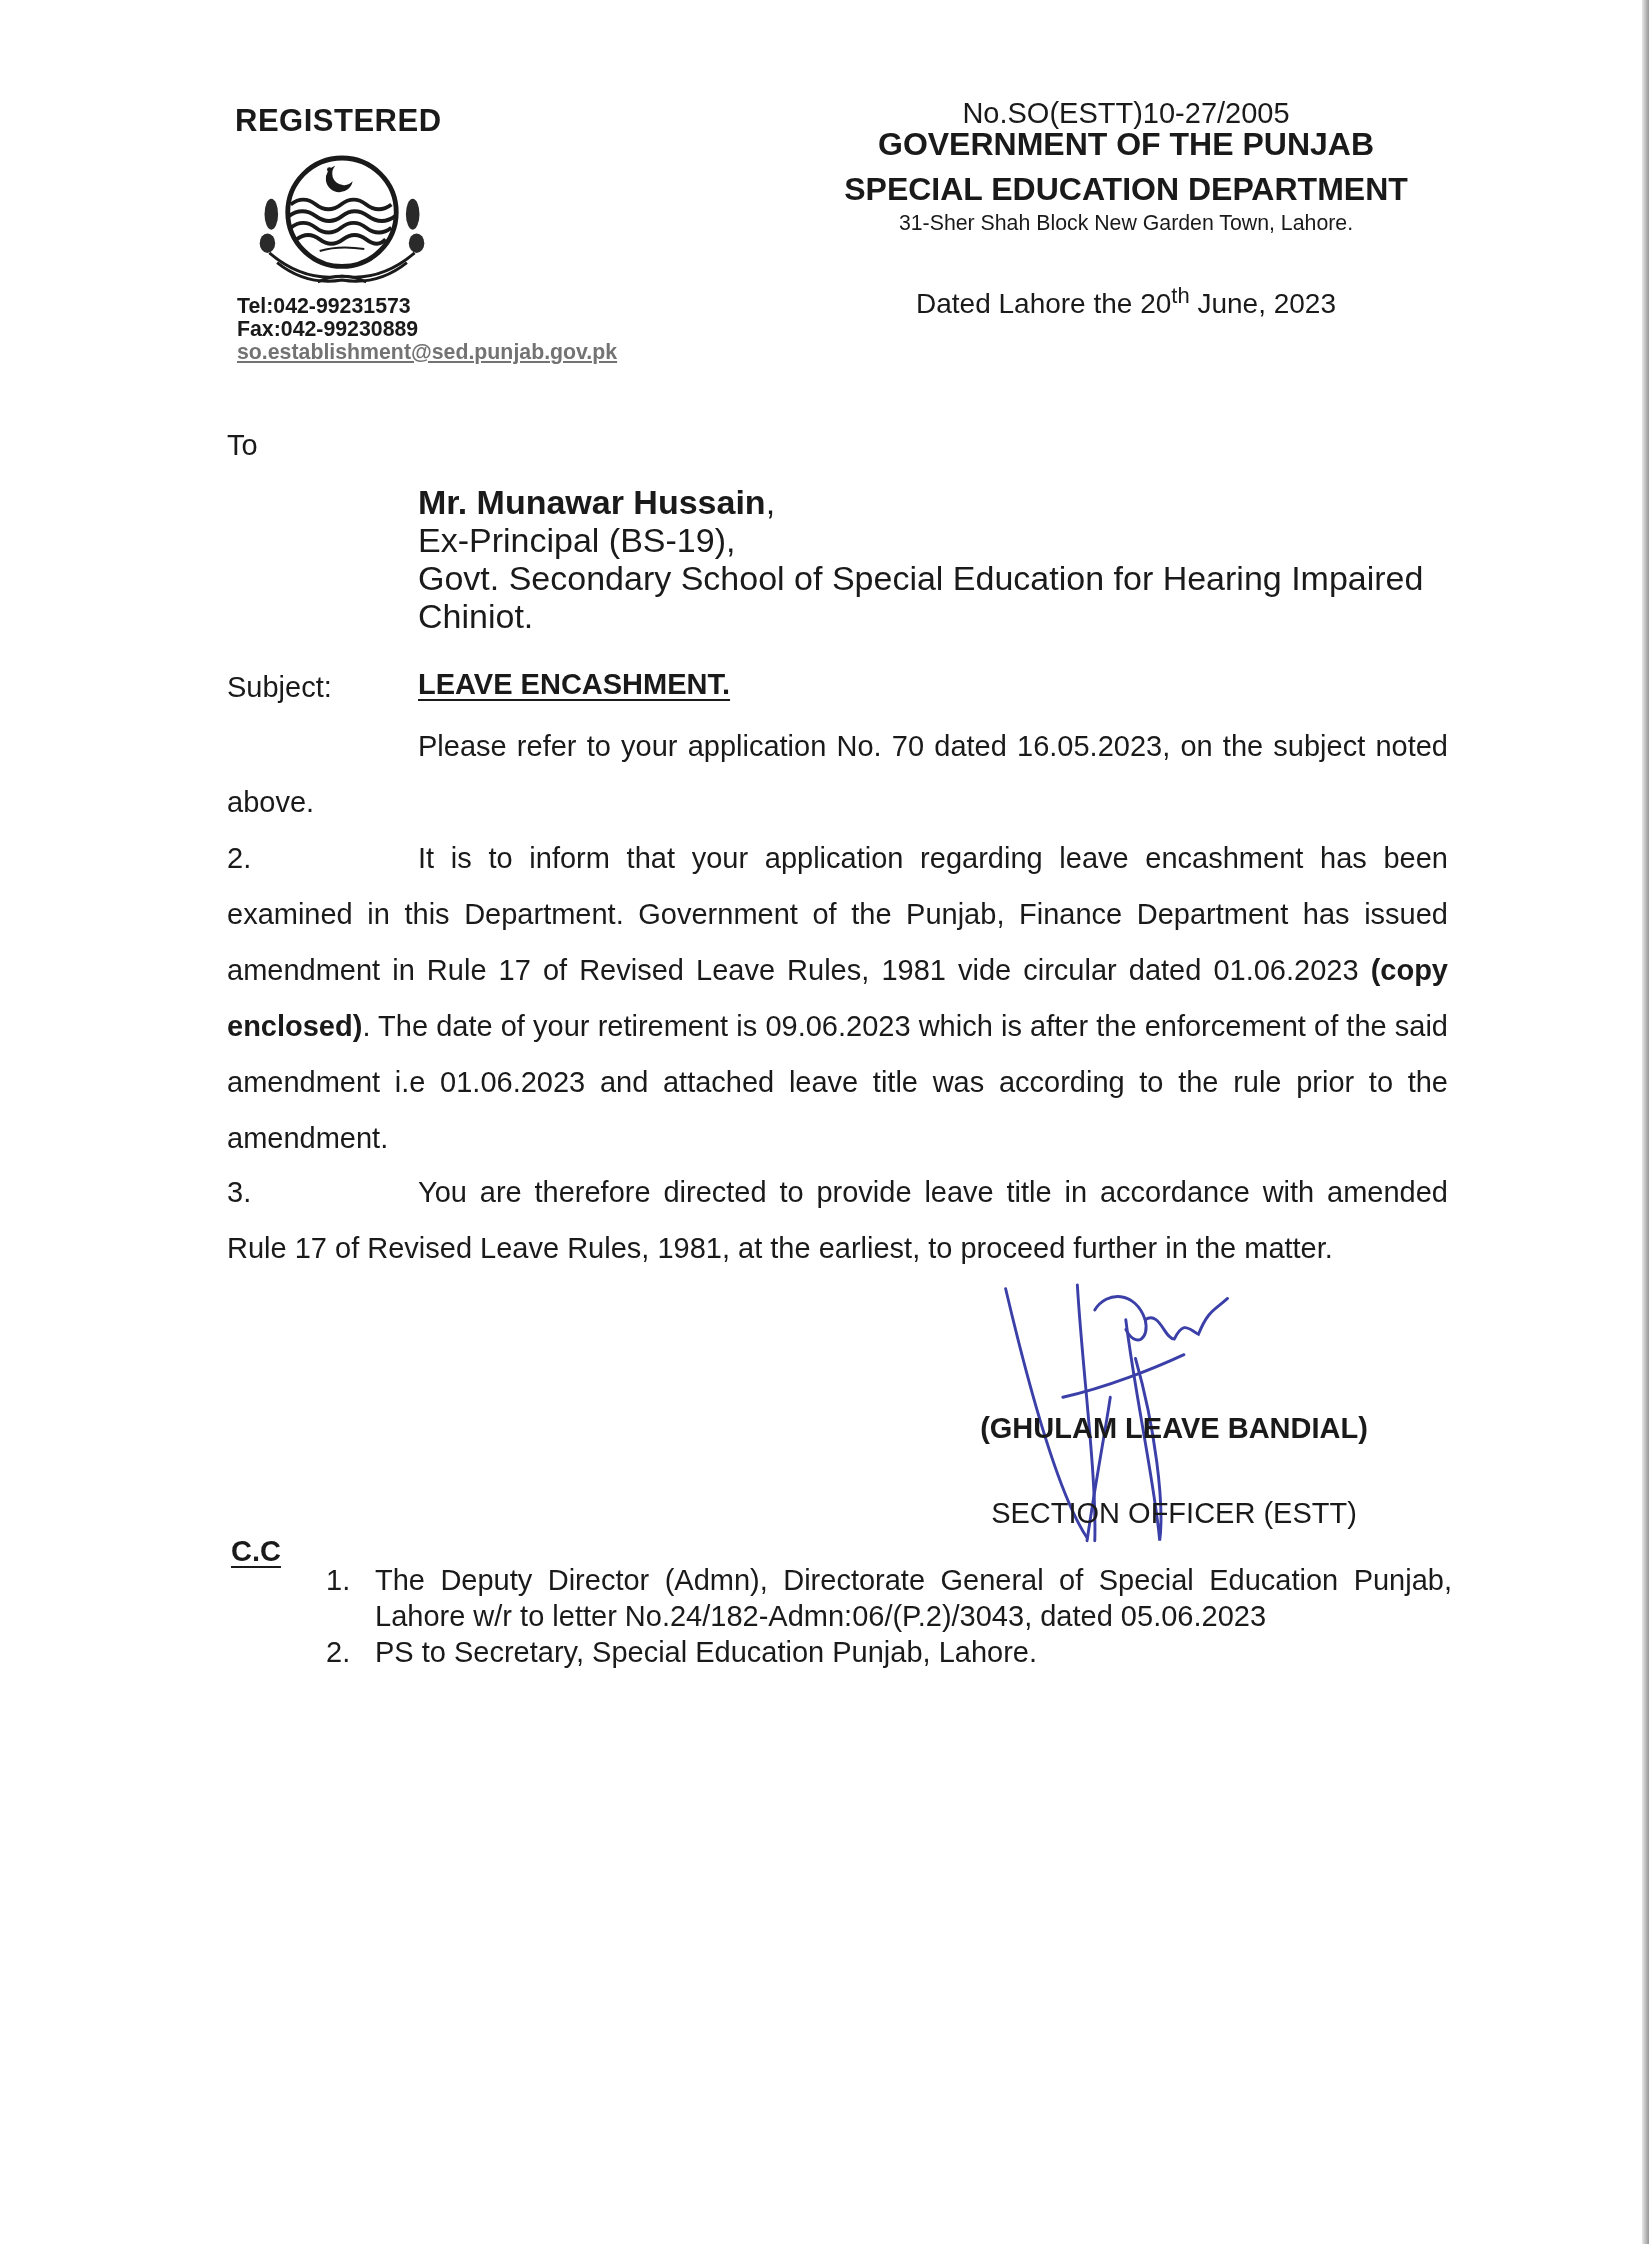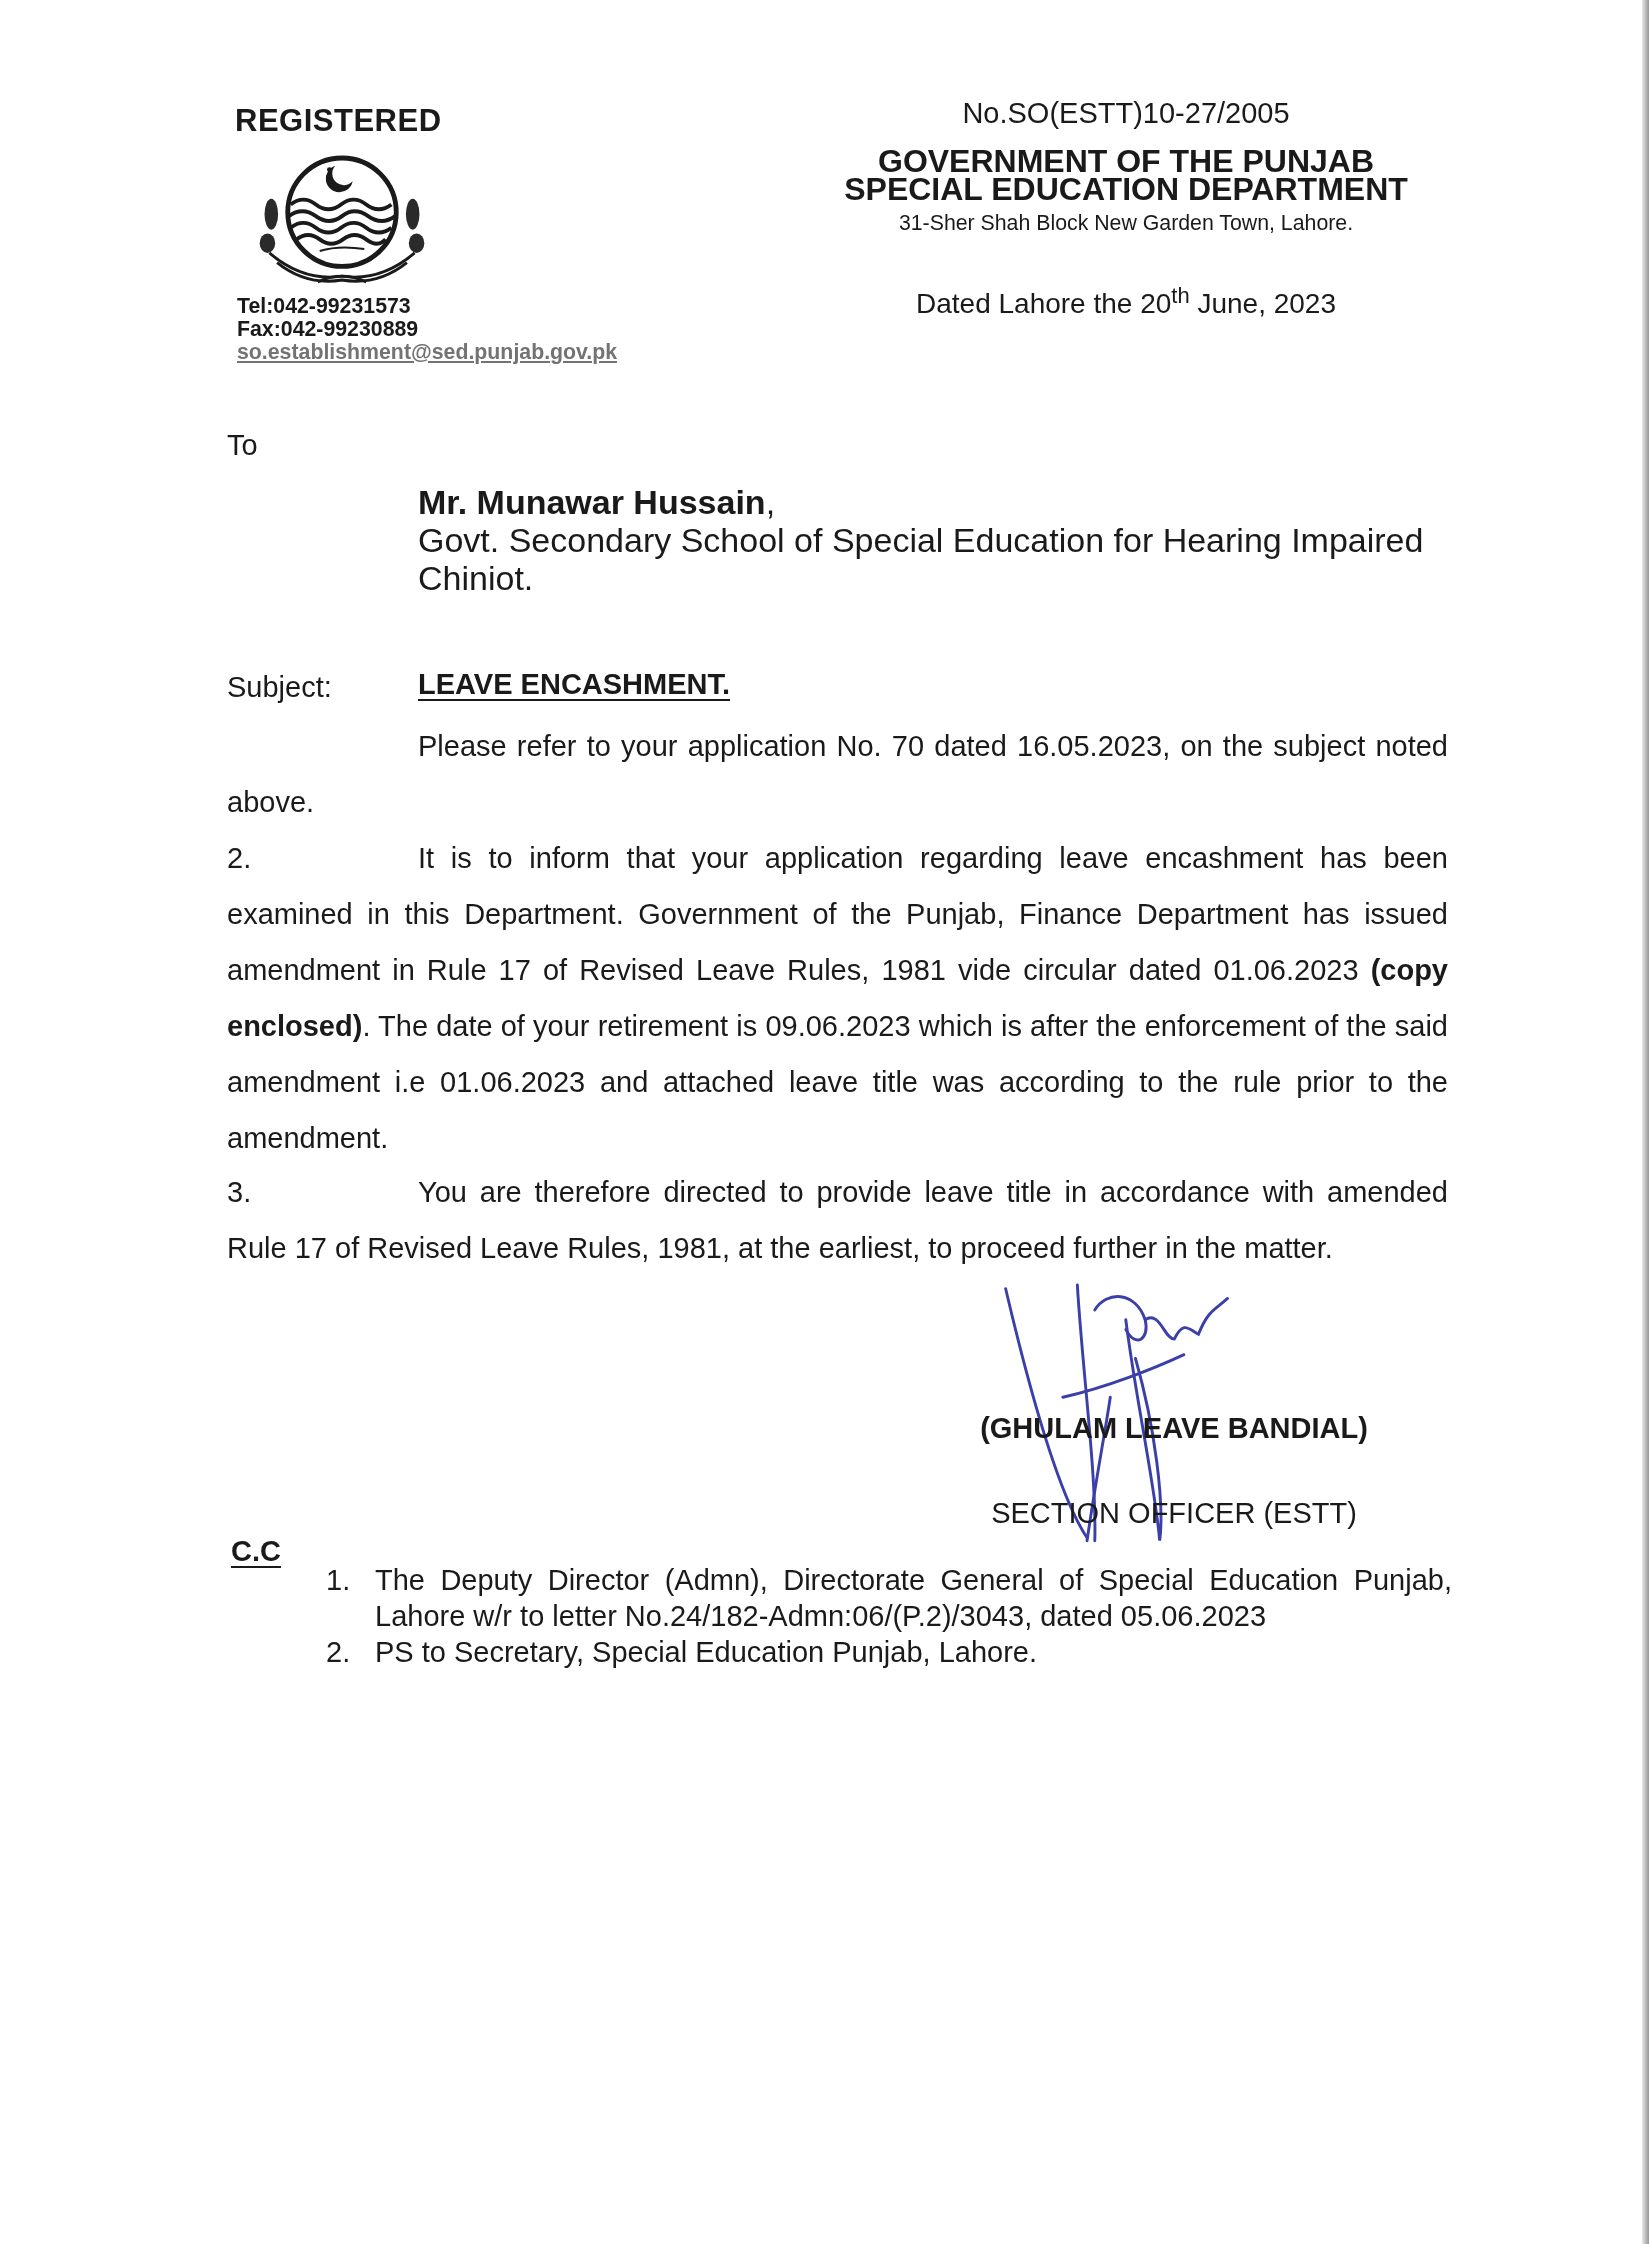--- a/index.html
+++ b/index.html
@@ -13,21 +13,21 @@
     background: linear-gradient(to right, #e8e8e8, #8a8a8a);
   }
   .abs { position: absolute; }
   .registered { left: 235px; top: 103px; font-size: 31px; font-weight: bold; letter-spacing: 0.5px; }
   .emblem { left: 250px; top: 146px; width: 184px; height: 146px; }
   .contact { left: 237px; top: 295px; font-size: 21.3px; font-weight: bold; line-height: 23px; }
   .contact a { color: #737373; text-decoration: underline; }
 
   .hdr { left: 796px; width: 660px; text-align: center; }
   .ref-no { top: 97px; font-size: 29px; }
-  .gov { top: 143px; font-size: 32px; font-weight: bold; }
+  .gov { top: 126px; font-size: 32px; font-weight: bold; }
   .dept { top: 171px; font-size: 32px; font-weight: bold; }
   .addr { top: 211px; font-size: 21.3px; }
   .dated { top: 283px; font-size: 28px; }
   .dated sup { font-size: 22px; }
 
   .to { left: 227px; top: 429px; font-size: 29px; }
   .addressee { left: 418px; top: 483px; font-size: 34px; line-height: 38px; }
   .addressee .name { font-weight: bold; }
   .subject-label { left: 227px; top: 671px; font-size: 29px; }
   .subject-value { left: 418px; top: 668px; font-size: 29px; font-weight: bold; text-decoration: underline; text-underline-offset: 4.9px; }
@@ -87,20 +87,21 @@
 
 <div class="abs hdr ref-no">No.SO(ESTT)10-27/2005</div>
 <div class="abs hdr gov">GOVERNMENT OF THE PUNJAB</div>
 <div class="abs hdr dept">SPECIAL EDUCATION DEPARTMENT</div>
 <div class="abs hdr addr">31-Sher Shah Block New Garden Town, Lahore.</div>
 <div class="abs hdr dated"><span>Dated Lahore the 20</span><sup>th</sup><span> June, 2023</span></div>
 
 <div class="abs to">To</div>
 <div class="abs addressee">
   <div><span class="name">Mr. Munawar Hussain</span><span>,</span></div>
+  <div>Ex-Principal (BS-19),</div>
   <div>Govt. Secondary School of Special Education for Hearing Impaired</div>
   <div>Chiniot.</div>
 </div>
 
 <div class="abs subject-label">Subject:</div>
 <div class="abs subject-value">LEAVE ENCASHMENT.</div>
 
 <div class="abs body-text p1">Please refer to your application No. 70 dated 16.05.2023, on the subject noted above.</div>
 
 <div class="abs body-text p2">

